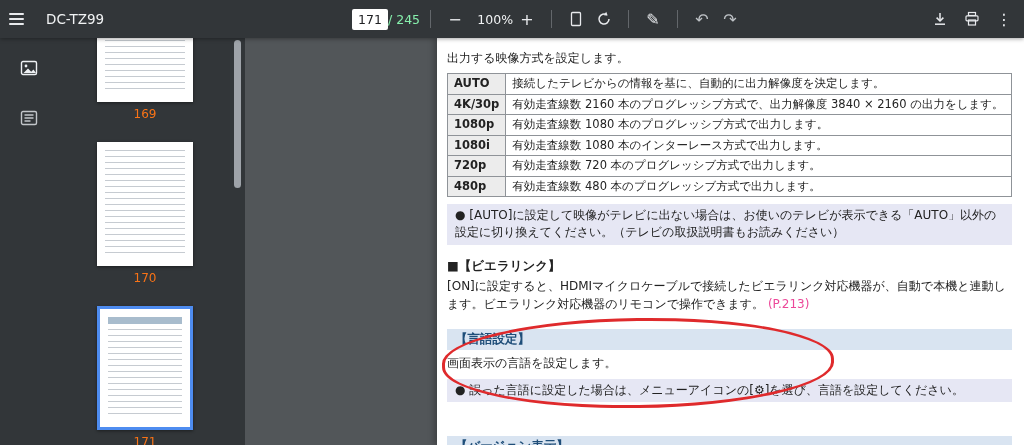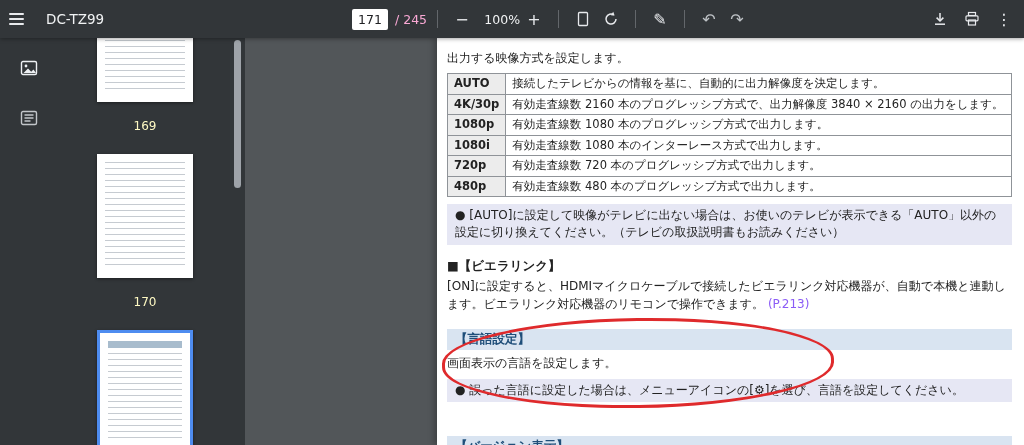--- a/index.html
+++ b/index.html
@@ -13,21 +13,21 @@
     box-shadow: 0 1px 4px rgba(0,0,0,.35); }
   .tb-btn { background: none; border: none; width: 28px; height: 28px; display: flex;
     align-items: center; justify-content: center; color: #e8eaed; font-size: 16px;
     border-radius: 4px; cursor: pointer; font-family: inherit; flex: 0 0 auto; }
   .hamburger { display: inline-flex; flex-direction: column; gap: 3px; }
   .hamburger i { display: block; width: 15px; height: 2px; background: #e8eaed; border-radius: 1px; }
   .title { margin-left: 16px; font-size: 13.5px; color: #f1f3f4; }
   .tb-center { position: absolute; left: 352px; top: 0; height: 100%; display: flex; align-items: center; }
   .page-input { width: 36px; height: 21px; background: #fff; color: #202124; border: none;
     border-radius: 2px; text-align: center; font-size: 12.5px; font-family: inherit; }
-  .page-total { color: #f9a8d4; font-size: 12.5px; margin-left: 7px; }
+  .page-total { color: #86efac; font-size: 12.5px; }
   .sep { width: 1px; height: 18px; background: #63676b; margin: 0 10px; }
   .zoom { width: 44px; text-align: right; font-size: 12.5px; color: #f1f3f4; cursor: pointer; }
   .dim { color: #bfc3c7; }
   .tb-right { position: absolute; right: 6px; top: 0; height: 100%; display: flex; align-items: center; gap: 4px; }
   .tb-btn svg { display: block; }
 
   
   .sidebar { position: absolute; top: 38px; left: 0; width: 245px; bottom: 0; background: #323639; overflow: hidden; }
   .iconstrip { position: absolute; left: 0; top: 0; width: 58px; padding-top: 18px;
     display: flex; flex-direction: column; align-items: center; gap: 26px; }
@@ -37,37 +37,37 @@
   .thumb-list { position: absolute; left: 58px; top: 0; bottom: 0; width: 174px;
     display: flex; flex-direction: column; align-items: center; overflow: hidden; }
   .thumb-item { display: flex; flex-direction: column; align-items: center; margin-bottom: 20px; cursor: pointer; }
   .thumb-item.first { margin-top: -60px; }
   .thumb { position: relative; width: 96px; height: 124px; background: #fff; box-shadow: 0 1px 3px rgba(0,0,0,.45); }
   .thumb.selected { border: 3px solid #4e8cf0; }
   .thumb-body { position: absolute; left: 8px; right: 8px; top: 8px; bottom: 8px;
     background: repeating-linear-gradient(180deg, #c6cbd1 0 1.5px, transparent 1.5px 6px); }
   .thumb.selected .thumb-body::before { content: ""; position: absolute; top: 0; left: 0; right: 0;
     height: 7px; background: #a8bccd; }
-  .thumb-label { margin-top: 17px; font-size: 12px; color: #fef9c3; height: 15px; }
+  .thumb-label { margin-top: 5px; font-size: 12px; color: #f97316; height: 15px; }
   .panel-scrollbar { position: absolute; left: 233px; top: 0; width: 9px; bottom: 0; }
   .sb-thumb { position: absolute; top: 2px; left: 1px; width: 7px; height: 148px;
     background: #9ea3a9; border-radius: 4px; cursor: pointer; }
 
   
   .content { position: absolute; left: 245px; top: 38px; right: 0; bottom: 0; background: #525659; }
   .page { position: absolute; left: 192px; top: 0; width: 587px; height: 100%; background: #ffffff;
     box-shadow: -3px 0 6px rgba(0,0,0,.25); padding: 10px 10px 0 8px; color: #222; }
   .intro { font-size: 12px; margin: 2px 2px 6px; }
   .spec-table { border-collapse: collapse; width: calc(100% - 4px); margin-left: 2px; font-size: 11.5px; }
   .spec-table td { border: 1px solid #8f9398; padding: 2px 6px; line-height: 1.35; vertical-align: top; }
   .spec-table td.key { width: 58px; background: #ececec; font-weight: bold; white-space: nowrap; }
   .note { background: #e6e7f4; margin: 7px 2px 0; padding: 3px 8px; font-size: 12px; line-height: 1.45; }
   .subhead { font-size: 12.5px; font-weight: bold; margin: 13px 2px 2px; }
   .body { font-size: 12px; line-height: 1.5; margin: 2px 2px 0; }
-  .plink { color: #8b5cf6; text-decoration: none; cursor: pointer; }
+  .plink { color: #ec4899; text-decoration: none; cursor: pointer; }
   .sechead { background: #d9e4f1; color: #1f4e79; font-weight: bold; font-size: 12.5px;
     padding: 2px 8px; margin: 0 2px 4px; }
   .lang-section { position: relative; margin-top: 16px; }
   .mt-lg { margin-top: 34px; }
   .annotation { position: absolute; left: -3px; top: -11px; width: 392px; height: 90px;
     border: 3px solid #df2a2c; border-radius: 50% / 48%; transform: rotate(-0.8deg);
     pointer-events: none; }
 </style>
 </head>
 <body>

